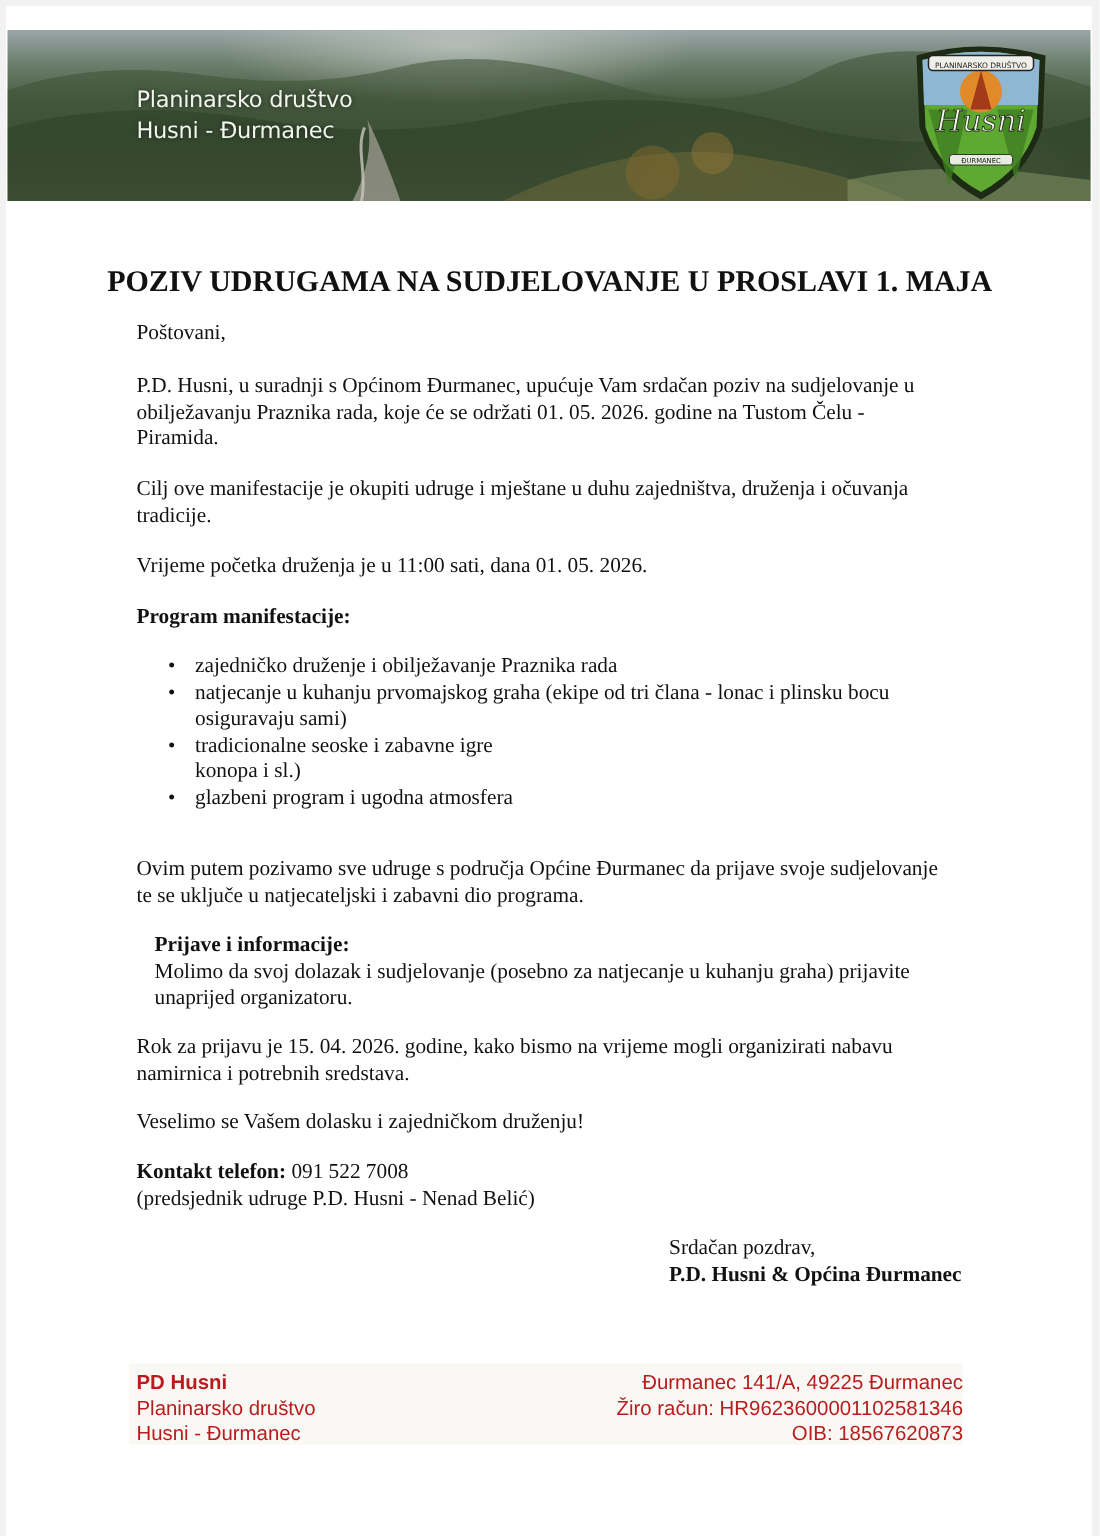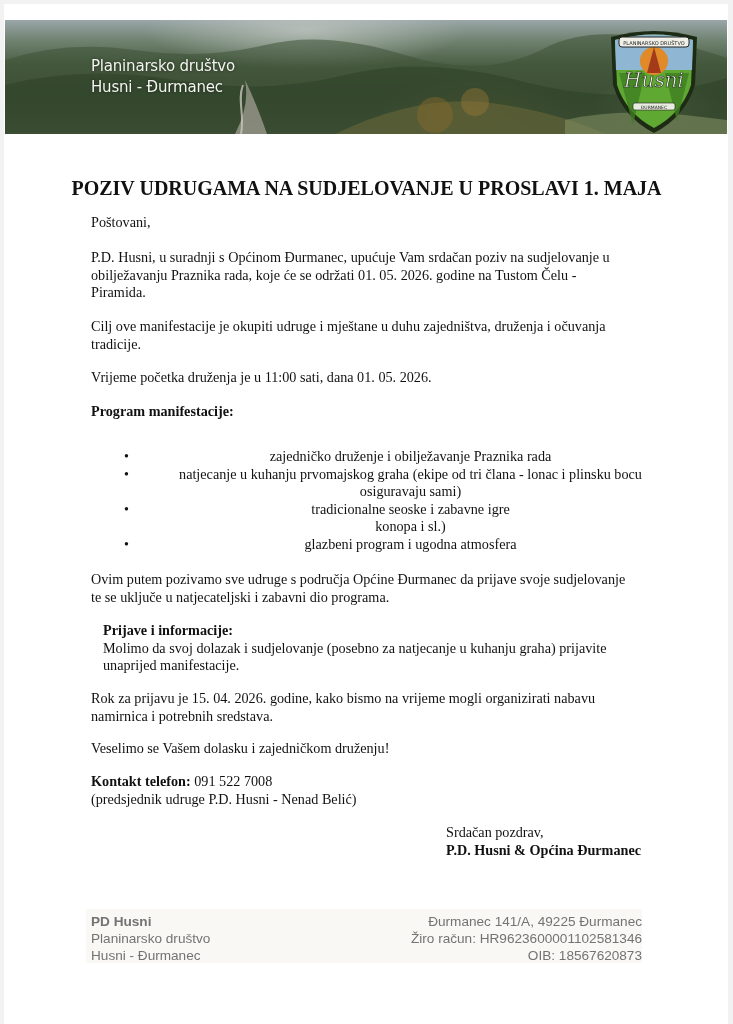--- a/index.html
+++ b/index.html
@@ -37,32 +37,32 @@
     font-family: "Liberation Serif", "DejaVu Serif", serif;
     font-size: 14.2px; color: #111;
     line-height: 17.5px;
   }
   .doc-title {
     position: absolute; left: 0; width: 733px; top: 180px;
     text-align: center; font-weight: bold; font-size: 20px;
   }
   .block { position: absolute; left: 91px; width: 560px; }
   .bold { font-weight: bold; }
-  ul.program { margin: 12px; padding: 0; list-style: none; text-align: center; }
+  ul.program { margin: 0; padding: 0; list-style: none; }
   ul.program li { position: relative; padding-left: 39px; }
   ul.program li::before {
     content: "•"; position: absolute; left: 21px; top: 0; font-size: 14px;
   }
   .sign { position: absolute; right: 92px; text-align: left; }
 
   .footer {
     position: absolute; left: 86px; top: 909px; width: 556px; height: 54px;
     background: #faf8f5;
     font-family: "Liberation Sans", "DejaVu Sans", sans-serif;
-    font-size: 13.6px; line-height: 17px; color: #737373;
+    font-size: 13.6px; line-height: 17px; color: #b91c1c;
   }
   .footer .left { position: absolute; left: 5px; top: 4px; }
   .footer .right { position: absolute; right: 0; top: 4px; text-align: right; }
 </style>
 </head>
 <body>
 
 <div class="page">
 
   <div class="banner">
@@ -137,21 +137,21 @@
   </div>
 
   <div class="block" style="top:571px; width:600px;">
     <div>Ovim putem pozivamo sve udruge s područja Općine Đurmanec da prijave svoje sudjelovanje</div>
     <div>te se uključe u natjecateljski i zabavni dio programa.</div>
   </div>
 
   <div class="block" style="top:622px; width:600px;margin-left:12px;">
     <div class="bold">Prijave i informacije:</div>
     <div>Molimo da svoj dolazak i sudjelovanje (posebno za natjecanje u kuhanju graha) prijavite</div>
-    <div>unaprijed manifestacije.</div>
+    <div>unaprijed organizatoru.</div>
   </div>
 
   <div class="block" style="top:690px; width:600px;">
     <div>Rok za prijavu je 15. 04. 2026. godine, kako bismo na vrijeme mogli organizirati nabavu</div>
     <div>namirnica i potrebnih sredstava.</div>
   </div>
 
   <div class="block" style="top:740px;">Veselimo se Vašem dolasku i zajedničkom druženju!</div>
 
   <div class="block" style="top:773px;">

